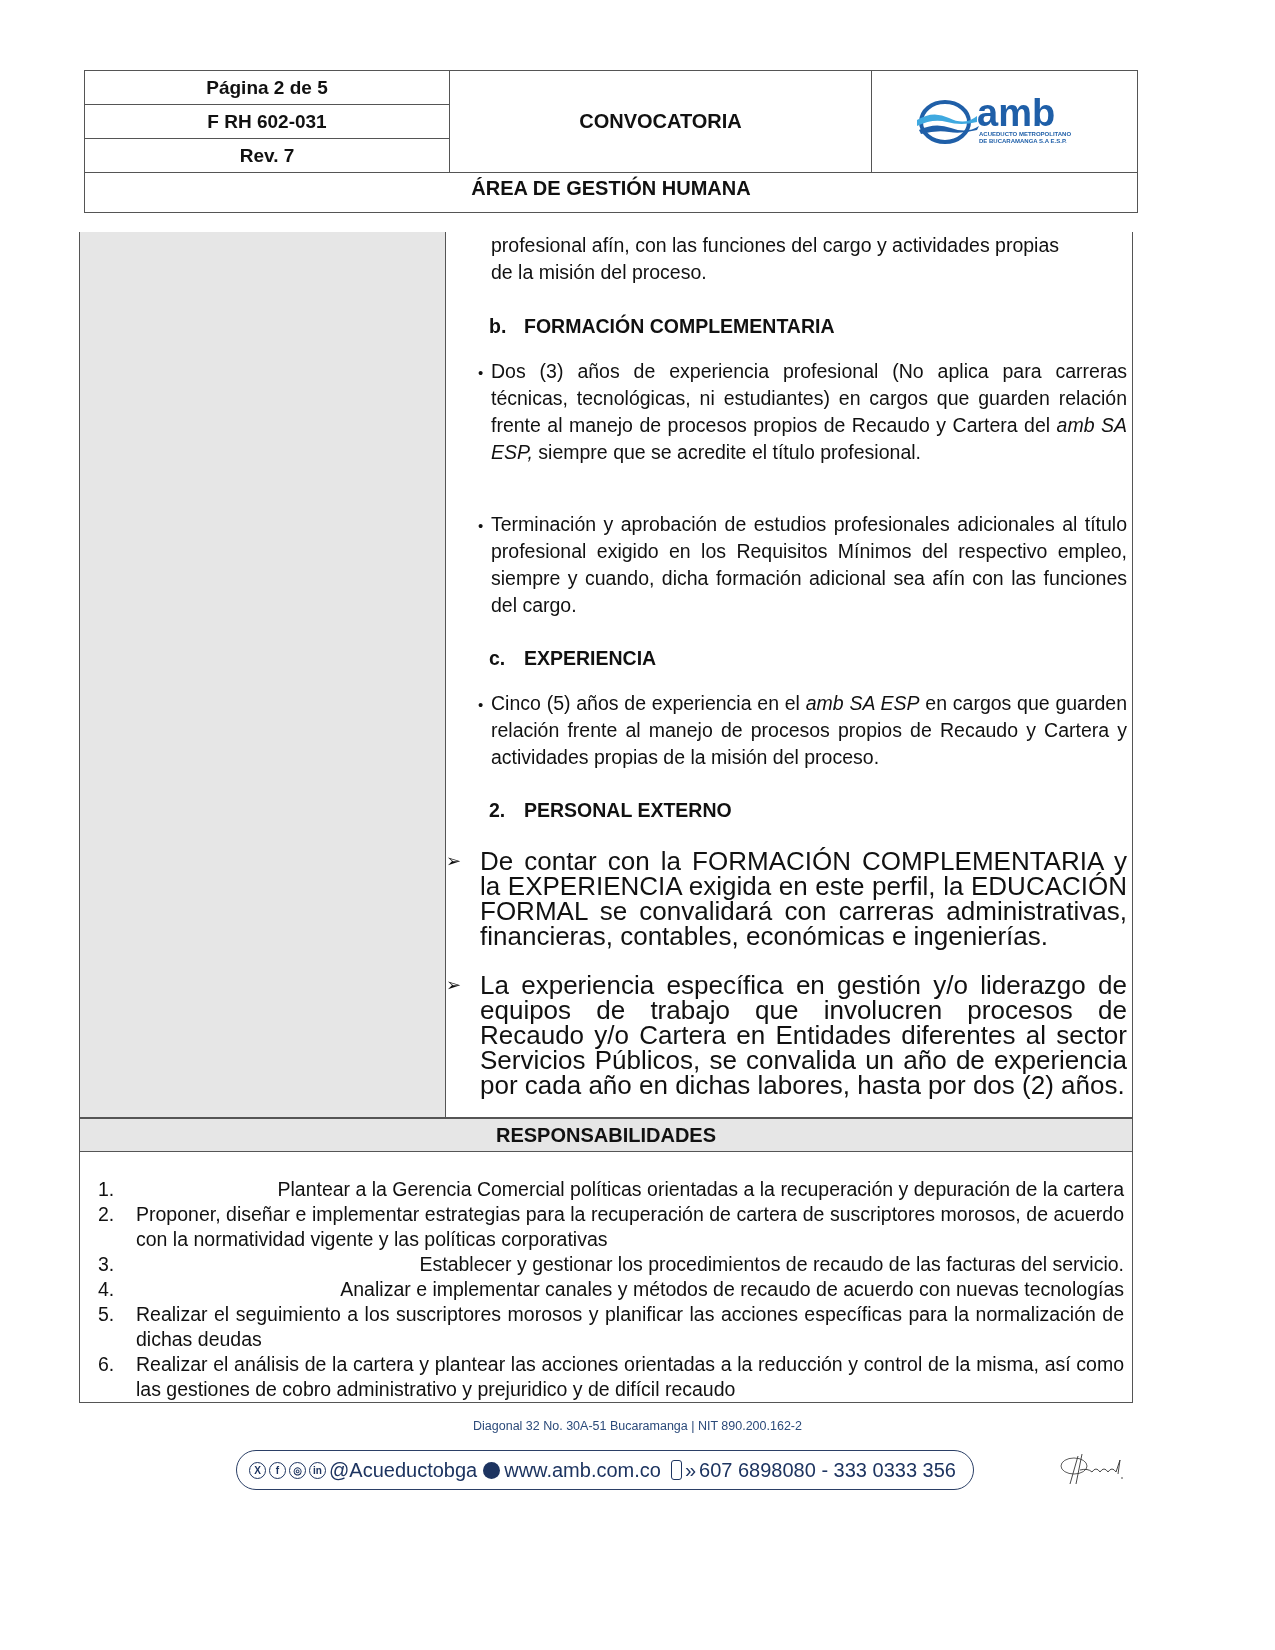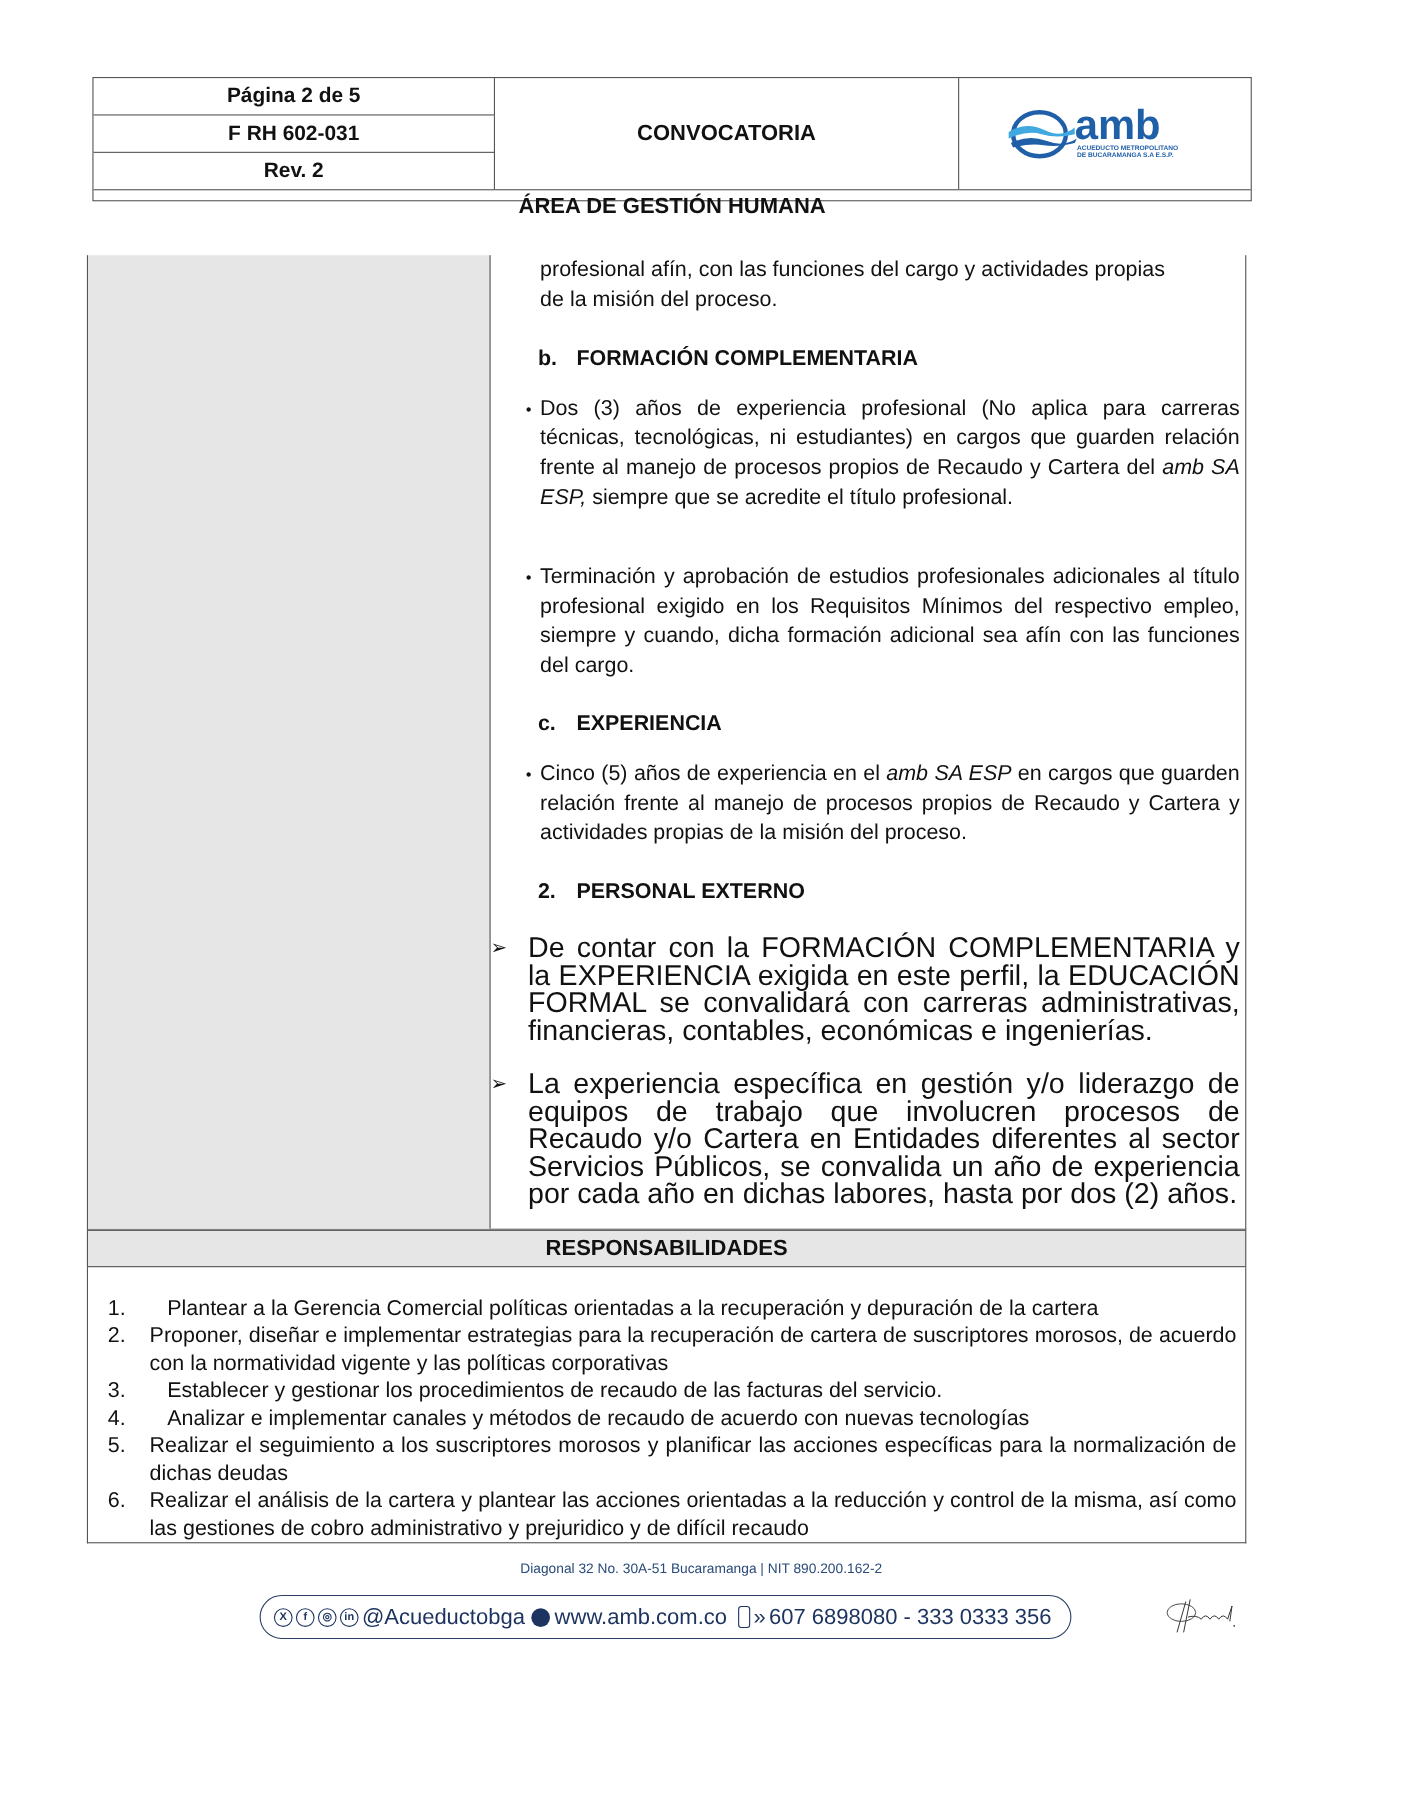--- a/index.html
+++ b/index.html
@@ -1,21 +1,21 @@
 <!DOCTYPE html>
 <html><head>
 <meta charset="utf-8">
 <style>
   html, body { margin:0; padding:0; background:#ffffff; }
   body { width:1275px; height:1650px; position:relative; overflow:hidden;
          font-family:"Liberation Sans", sans-serif; color:#111; }
   .abs { position:absolute; }
 
   
-  #hdr { left:84px; top:70px; width:1054px; height:113px; border:1px solid #555; box-sizing:border-box; }
+  #hdr { left:84px; top:70px; width:1054px; height:143px; border:1px solid #555; box-sizing:border-box; }
   .hcell { position:absolute; box-sizing:border-box; display:flex; align-items:center; justify-content:center;
            font-weight:bold; font-size:19px; }
   #h-page { left:0; top:0; width:365px; height:34px; border-right:1px solid #555; border-bottom:1px solid #555; }
   #h-code { left:0; top:34px; width:365px; height:34px; border-right:1px solid #555; border-bottom:1px solid #555; }
   #h-rev  { left:0; top:68px; width:365px; height:33px; border-right:1px solid #555; }
   #h-title{ left:365px; top:0; width:422px; height:101px; border-right:1px solid #555; font-size:20px; }
   #h-logo { left:787px; top:0; width:265px; height:101px; }
   #h-area { left:0; top:101px; width:1052px; height:32px; border-top:1px solid #555; font-size:20px; }
 
   
@@ -28,37 +28,37 @@
   .bullet { position:absolute; font-size:15px; }
   .arrow { position:absolute; font-size:18px; }
   .ext { position:absolute; font-size:26px; line-height:25px; text-align:justify; }
 
   #resp-band { left:79px; top:1118px; width:1054px; height:34px; background:#e6e6e6; border:1px solid #555;
                box-sizing:border-box; display:flex; align-items:center; justify-content:center; font-weight:bold; font-size:20px; }
   #resp-body { left:79px; top:1152px; width:1054px; height:251px; border:1px solid #555; border-top:none; box-sizing:border-box; }
   .ritem { position:absolute; left:0; right:0; font-size:19.5px; line-height:25px; }
   .rnum { position:absolute; left:18px; width:30px; }
   .rtext { position:absolute; left:56px; right:8px; text-align:justify; }
-  .rtext.one { text-align:left;margin-left:16px; }
+  .rtext.one { text-align:right;margin-left:16px; }
 
   #footer-addr { left:0; width:1275px; top:1419px; text-align:center; font-size:12.5px; color:#2b4a7a; }
   #footer-pill { left:236px; top:1450px; width:738px; height:40px; border:1.5px solid #2b3f66; border-radius:20px;
                  box-sizing:border-box; display:flex; align-items:center; padding-left:12px; color:#1d3460; font-size:20px; }
   .soc { display:inline-flex; width:17px; height:17px; border:1.5px solid #1d3460; border-radius:50%; align-items:center;
          justify-content:center; font-size:10px; font-weight:bold; margin-right:3px; box-sizing:border-box; }
   .globe { display:inline-block; width:17px; height:17px; border-radius:50%; background:#1d3460; margin:0 4px 0 6px; }
   .phone { display:inline-block; width:11px; height:20px; border:1.5px solid #1d3460; border-radius:3px; margin:0 3px 0 10px; box-sizing:border-box; }
 </style>
 </head>
 <body>
 
 <div id="hdr" class="abs">
   <div id="h-page" class="hcell">Página 2 de 5</div>
   <div id="h-code" class="hcell">F RH 602-031</div>
-  <div id="h-rev" class="hcell">Rev. 2</div>
+  <div id="h-rev" class="hcell">Rev. 7</div>
   <div id="h-title" class="hcell">CONVOCATORIA</div>
   <div id="h-area" class="hcell">ÁREA DE GESTIÓN HUMANA</div>
   <div id="h-logo" class="hcell">
     <svg width="180" height="60" viewBox="0 0 180 60">
       <ellipse cx="30" cy="30" rx="24" ry="20" fill="none" stroke="#1f5fa8" stroke-width="4"></ellipse>
       <path d="M2 28 Q18 18 34 26 T62 24 L62 30 Q46 34 32 30 T2 34 Z" fill="#3fa9e0"></path>
       <path d="M4 38 Q20 30 36 36 T64 34 L62 38 Q46 42 34 40 T6 42 Z" fill="#1f5fa8"></path>
       <text x="62" y="34" font-family="Liberation Sans, sans-serif" font-weight="bold" font-size="38" fill="#1f5fa8">amb</text>
       <text x="64" y="44" font-family="Liberation Sans, sans-serif" font-size="6" fill="#1f5fa8">ACUEDUCTO METROPOLITANO</text>
       <text x="64" y="51" font-family="Liberation Sans, sans-serif" font-size="6" fill="#1f5fa8">DE BUCARAMANGA S.A E.S.P.</text>

